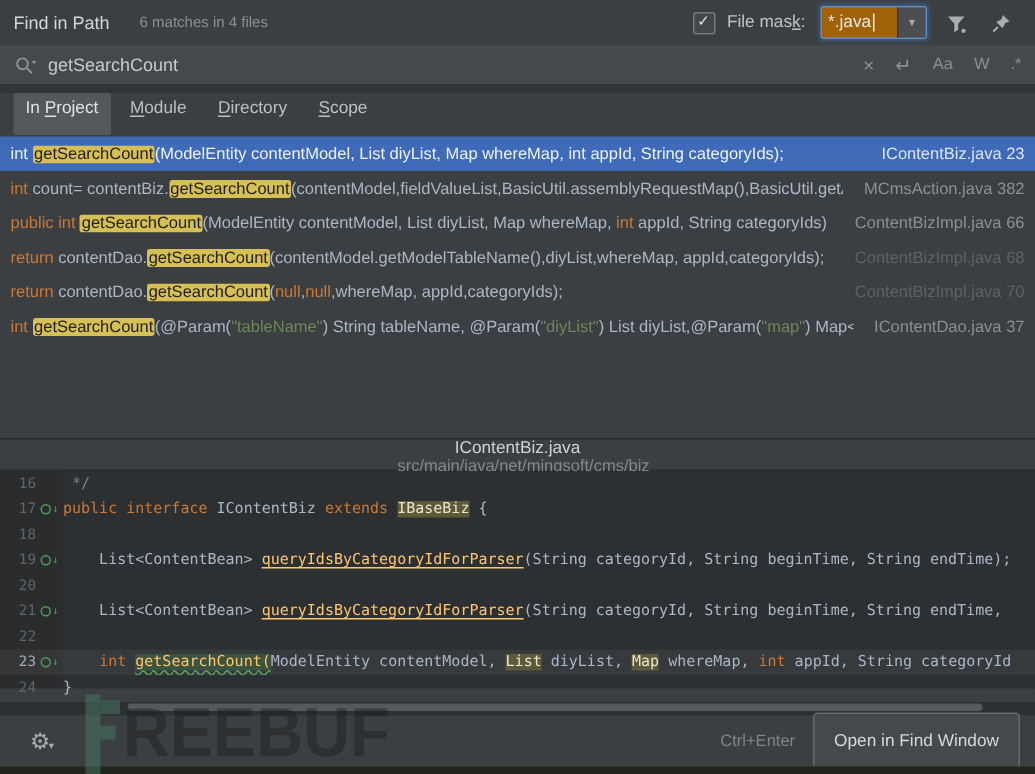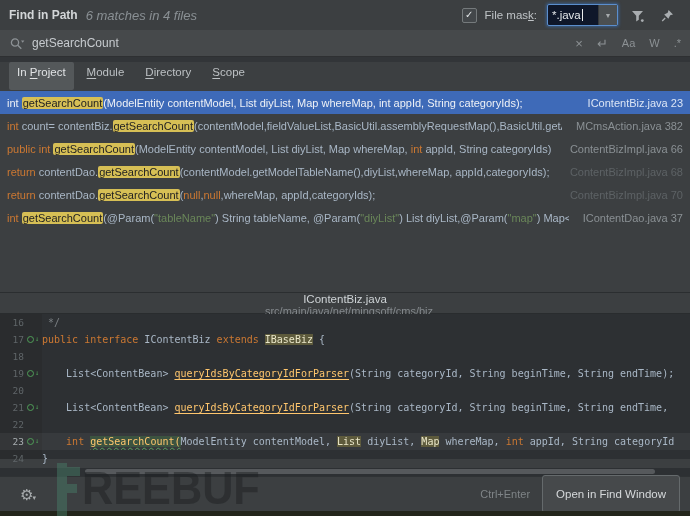--- a/index.html
+++ b/index.html
@@ -3,29 +3,29 @@
 <meta charset="utf-8">
 <style>
   html,body{margin:0;padding:0;}
   body{width:690px;height:516px;overflow:hidden;background:#3c3f41;position:relative;
        font-family:"Liberation Sans",sans-serif;-webkit-font-smoothing:antialiased;}
   .win{position:absolute;inset:0;}
 
   
   .titlebar{position:absolute;top:0;left:0;right:0;height:30px;display:flex;align-items:center;
             padding:0 12px 0 9px;box-sizing:border-box;}
-  .t-title{font-weight:bold;font-size:12px;color:#d3d6d8;}
-  .t-summary{font-size:13px;color:#8a9094;margin-left:8px;font-style:italic;}
+  .t-title{font-weight:normal;font-size:12px;color:#d3d6d8;}
+  .t-summary{font-size:10px;color:#8a9094;margin-left:20px;}
   .t-right{margin-left:auto;display:flex;align-items:center;gap:8px;}
   .checkbox{width:13px;height:13px;border:1px solid #757a7c;border-radius:2px;background:#43474a;
             display:flex;align-items:center;justify-content:center;color:#e2e6e8;font-size:10px;line-height:1;}
   .fm-label{font-size:11.5px;color:#bfc3c6;}
   .fm-label .mn{text-decoration:underline;}
   .combo{display:flex;align-items:stretch;height:20px;border:1px solid #5b8ecd;border-radius:2px;
-         background:#0f172a;box-shadow:0 0 3px 1px rgba(58,111,176,.65);margin-left:2px;}
+         background:#a16207;box-shadow:0 0 3px 1px rgba(58,111,176,.65);margin-left:2px;}
   .combo-text{padding:0 4px;font-size:11.5px;color:#e4e7e9;display:flex;align-items:center;min-width:42px;}
   .caret{display:inline-block;width:1px;height:12px;background:#eceeef;margin-left:1px;}
   .combo-arrow{width:18px;display:flex;align-items:center;justify-content:center;border-left:1px solid #37393b;
                color:#a6aaac;font-size:7px;background:#4b4f51;}
   .iconbtn{display:flex;align-items:center;justify-content:center;width:22px;height:22px;}
   .iconbtn svg{display:block;}
 
   
   .searchrow{position:absolute;top:30px;left:0;right:0;height:27px;background:#46494b;
              border-bottom:1px solid #2e3032;display:flex;align-items:center;padding:0 9px;box-sizing:border-box;}

